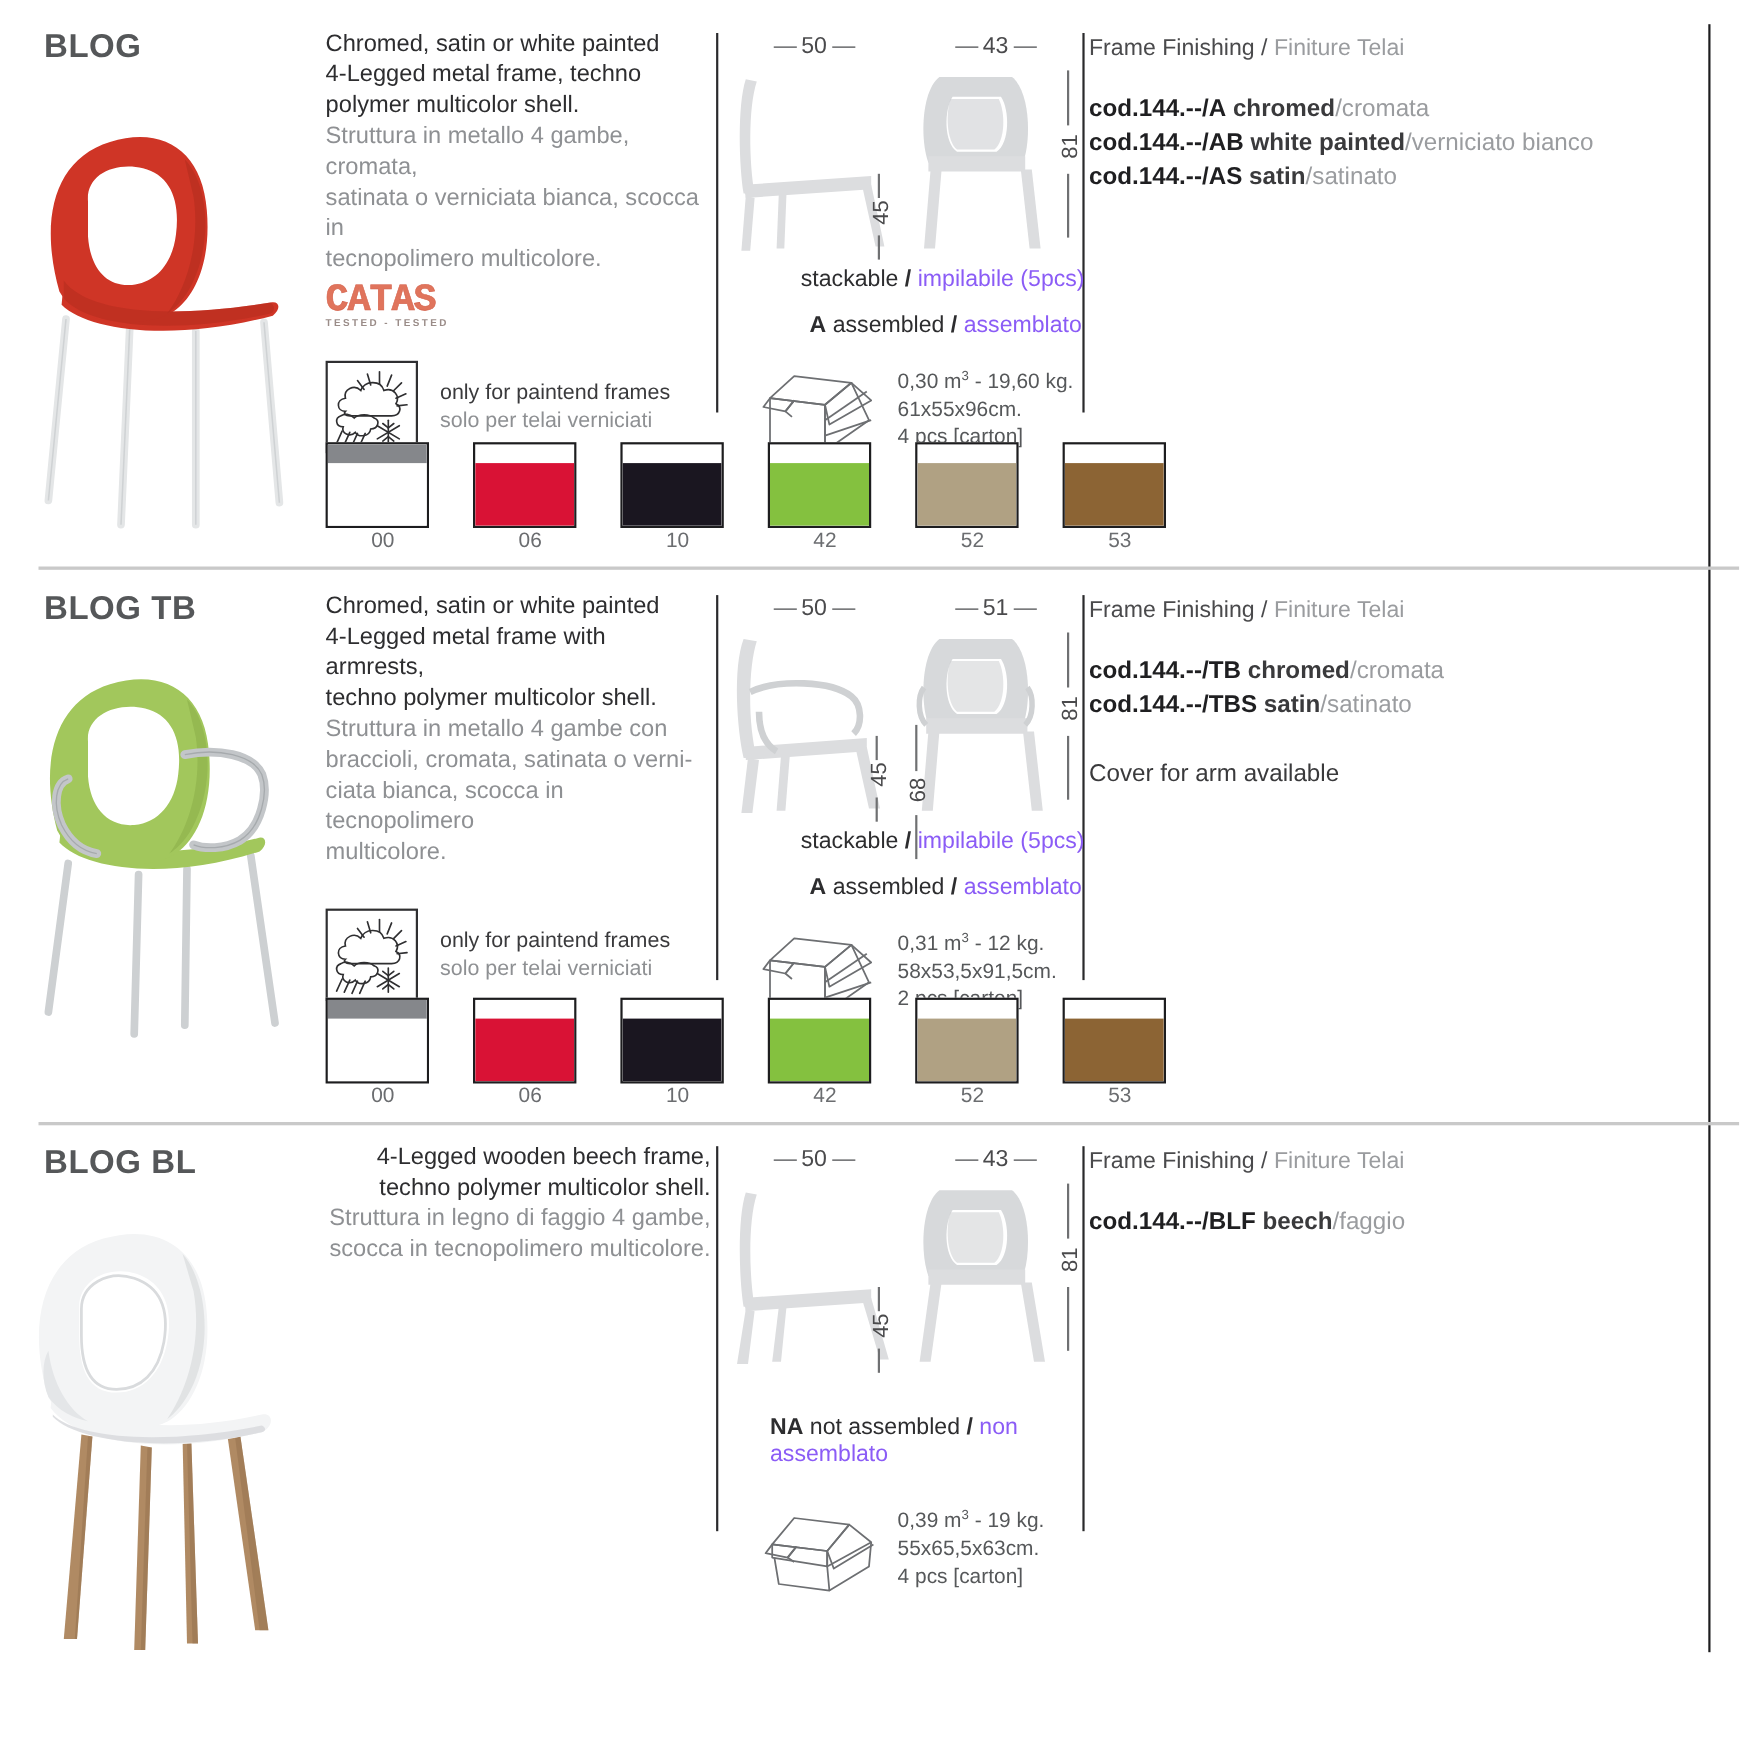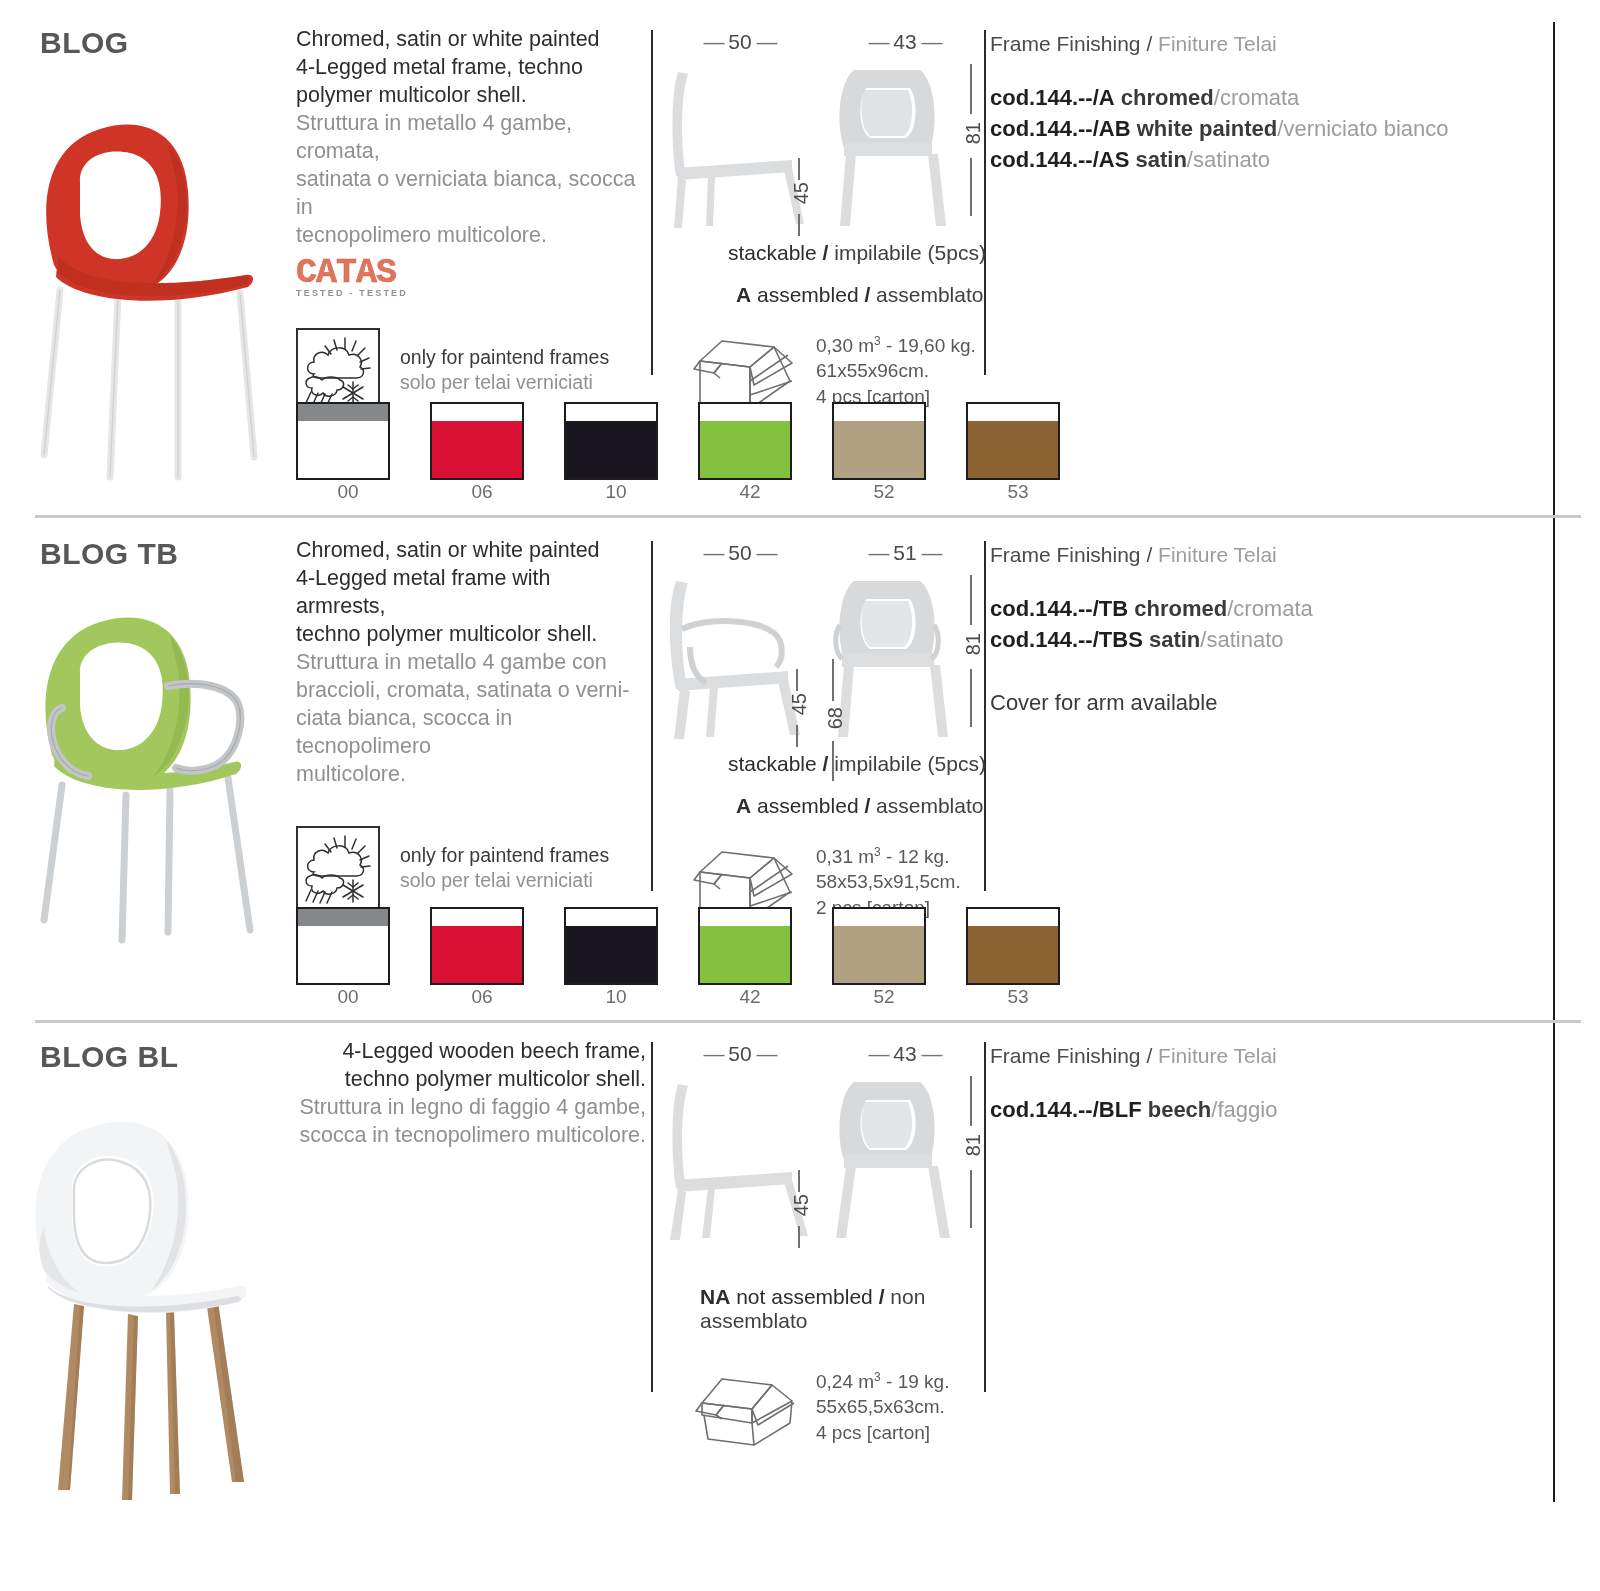--- a/index.html
+++ b/index.html
@@ -86,21 +86,21 @@
   .dimlabel-top .dash { color:#6f7072; letter-spacing:-1px; }
   .dimnum-side {
     position:absolute; font-size:20px; color:#4a4a4c;
     writing-mode:vertical-rl; transform:rotate(180deg);
   }
   .tickline { position:absolute; width:2px; background:#6f7072; }
 
   .dims-note { font-size:21px; margin-top:4px; }
   .dims-note .en { color:#2d2d2f; font-weight:bold; }
   .dims-note .en-r { color:#2d2d2f; }
-  .dims-note .it { color:#404040; }
+  .dims-note .it { color:#8b5cf6; }
   .dims-note .sl { color:#2d2d2f; font-weight:bold; }
 
   .carton-row { position:relative; display:flex; align-items:flex-start; }
   .carton-txt { font-size:19px; line-height:1.33; color:#56585a; margin-left:16px; white-space:nowrap;}
   .carton-txt sup { font-size:12px; }
 
   
   .ff-title { font-size:21px; color:#4a4a4c; }
   .ff-title .it { color:#9a9c9f; }
   .ff-list { margin-top:26px; }
@@ -710,21 +710,21 @@
             <path d="M10 34 L10 46 L60 54 L60 40 Z"></path>
             <path d="M60 40 L60 54 L100 32 L80 16 Z"></path>
             <path d="M10 34 L4 42 L24 46 L32 36"></path>
             <path d="M32 36 L24 46 L30 50"></path>
             <path d="M60 40 L66 56 L102 34"></path>
             <path d="M12 46 L16 70 L62 76 L60 54"></path>
             <path d="M62 76 L98 54 L100 32"></path>
           </g>
         </svg>
         <div class="carton-txt">
-          <div><span>0,24 m</span><sup>3</sup> - <span>19 kg.</span></div>
+          <div><span>0,39 m</span><sup>3</sup> - <span>19 kg.</span></div>
           <div>55x65,5x63cm.</div>
           <div>4 pcs [carton]</div>
         </div>
       </div>
     </div>
 
     <div class="col-frame" style="top:24px;">
       <div class="ff-title">
         <span>Frame Finishing</span>
         <span> / </span>

